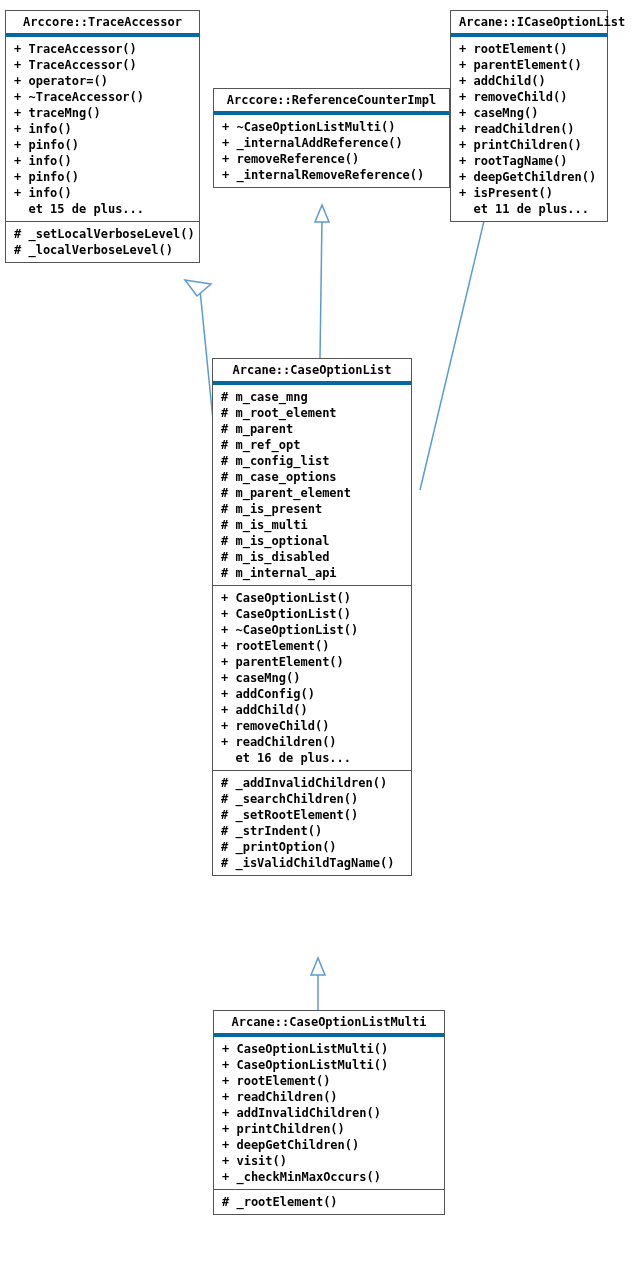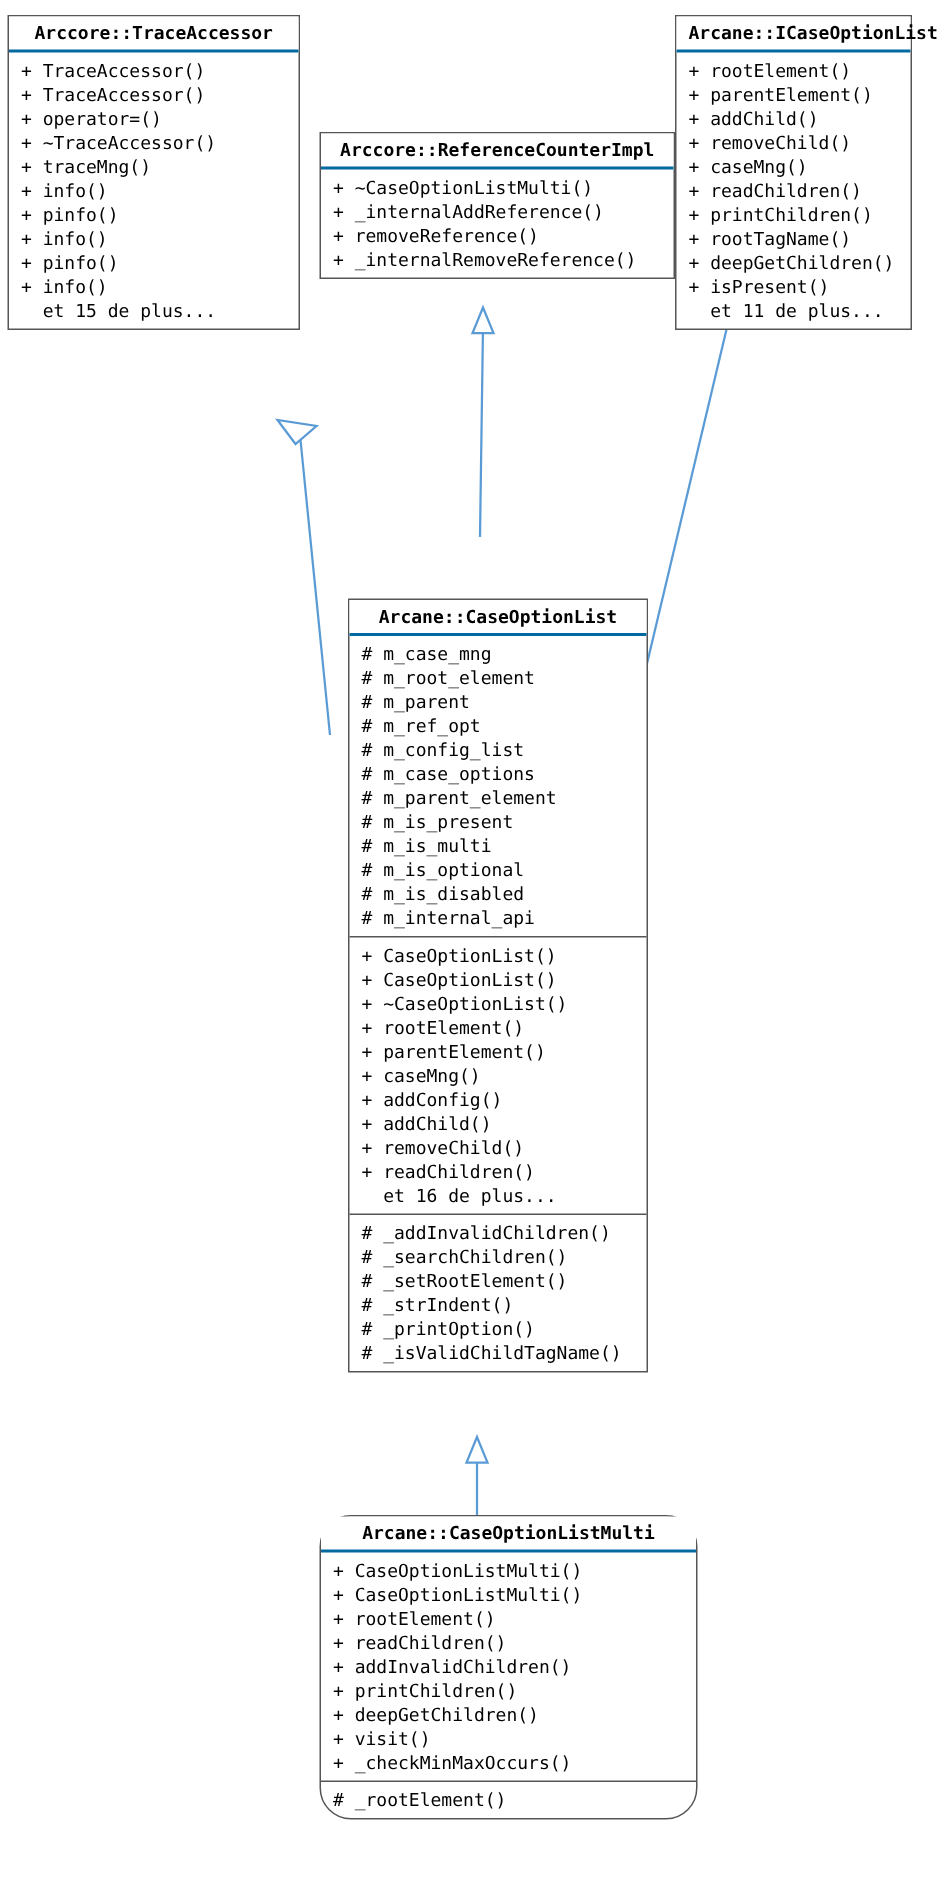--- a/index.html
+++ b/index.html
@@ -17,29 +17,30 @@
       width: 633px;
       height: 1263px;
     }
     .uml-box {
       position: absolute;
       border: 1px solid #555;
       background: #ffffff;
     }
     .uml-box-title {
       background: #ffffff;
-      border-bottom: 2px solid #0369a1;
+      border-bottom: 4px solid #0369a1;
       padding: 4px 8px;
       font-weight: bold;
       font-size: 12px;
       text-align: center;
     }
     .uml-box-section {
       border-bottom: 1px solid #555;
       padding: 4px 8px;
+      font-weight: bold;
     }
     .uml-box-section:last-child {
       border-bottom: none;
     }
     .uml-box-section div {
       padding: 1px 0;
       white-space: nowrap;
     }
     svg.arrows {
       position: absolute;
@@ -81,20 +82,24 @@
       <div>+ operator=()</div>
       <div>+ ~TraceAccessor()</div>
       <div>+ traceMng()</div>
       <div>+ info()</div>
       <div>+ pinfo()</div>
       <div>+ info()</div>
       <div>+ pinfo()</div>
       <div>+ info()</div>
       <div>&nbsp;&nbsp;et 15 de plus...</div>
     </div>
+    <div class="uml-box-section">
+      <div># _setLocalVerboseLevel()</div>
+      <div># _localVerboseLevel()</div>
+    </div>
   </div>
 
   <div class="uml-box" style="left:213px; top:88px; width:237px;">
     <div class="uml-box-title">Arccore::ReferenceCounterImpl</div>
     <div class="uml-box-section">
       <div>+ ~CaseOptionListMulti()</div>
       <div>+ _internalAddReference()</div>
       <div>+ removeReference()</div>
       <div>+ _internalRemoveReference()</div>
     </div>
@@ -110,21 +115,21 @@
       <div>+ caseMng()</div>
       <div>+ readChildren()</div>
       <div>+ printChildren()</div>
       <div>+ rootTagName()</div>
       <div>+ deepGetChildren()</div>
       <div>+ isPresent()</div>
       <div>&nbsp;&nbsp;et 11 de plus...</div>
     </div>
   </div>
 
-  <div class="uml-box" style="left:232px; top:358px; width:200px;margin-top:41px;">
+  <div class="uml-box" style="left:212px; top:358px; width:200px;">
     <div class="uml-box-title">Arcane::CaseOptionList</div>
     <div class="uml-box-section">
       <div># m_case_mng</div>
       <div># m_root_element</div>
       <div># m_parent</div>
       <div># m_ref_opt</div>
       <div># m_config_list</div>
       <div># m_case_options</div>
       <div># m_parent_element</div>
       <div># m_is_present</div>
@@ -149,21 +154,21 @@
     <div class="uml-box-section">
       <div># _addInvalidChildren()</div>
       <div># _searchChildren()</div>
       <div># _setRootElement()</div>
       <div># _strIndent()</div>
       <div># _printOption()</div>
       <div># _isValidChildTagName()</div>
     </div>
   </div>
 
-  <div class="uml-box" style="left:213px; top:1010px; width:252px;border-radius:21px;">
+  <div class="uml-box" style="left:213px; top:1010px; width:232px;">
     <div class="uml-box-title">Arcane::CaseOptionListMulti</div>
     <div class="uml-box-section">
       <div>+ CaseOptionListMulti()</div>
       <div>+ CaseOptionListMulti()</div>
       <div>+ rootElement()</div>
       <div>+ readChildren()</div>
       <div>+ addInvalidChildren()</div>
       <div>+ printChildren()</div>
       <div>+ deepGetChildren()</div>
       <div>+ visit()</div>

